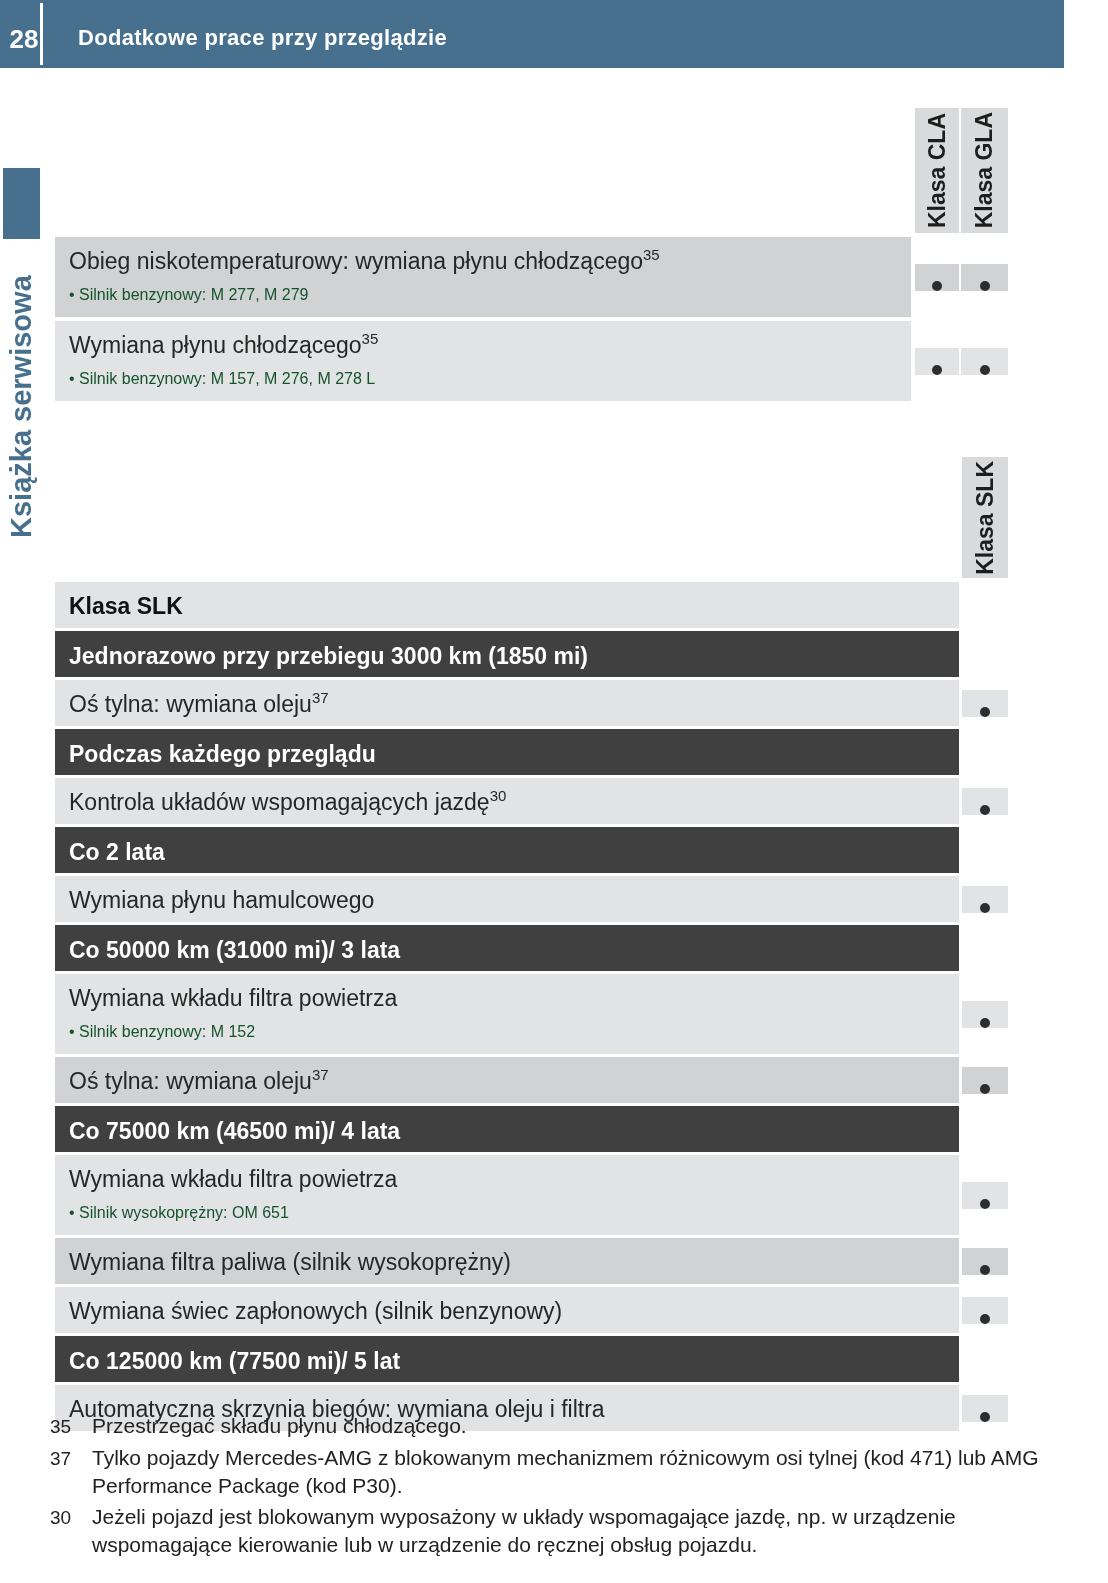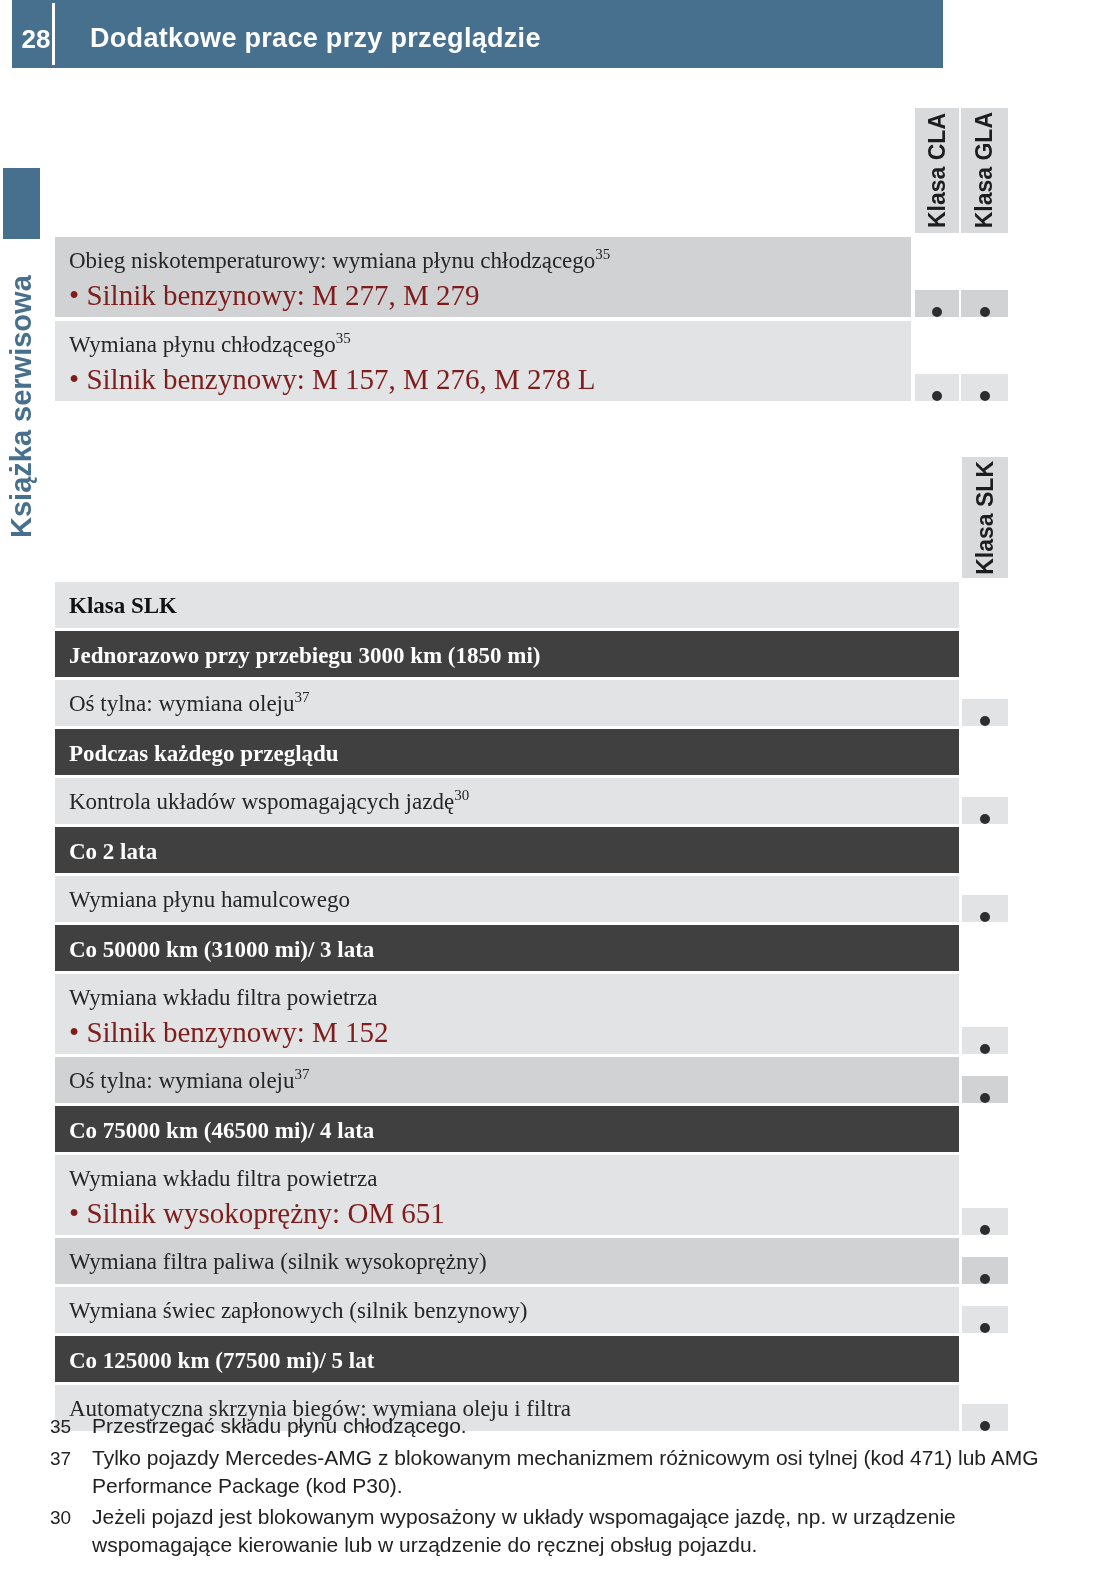--- a/index.html
+++ b/index.html
@@ -2,31 +2,31 @@
 <html><head>
 <meta charset="utf-8">
 <style>
   html,body { margin:0; padding:0; background:#ffffff; }
   .page {
     position:relative; width:1108px; height:1583px; background:#ffffff;
     font-family:"Liberation Sans", sans-serif; overflow:hidden;
   }
 
   
-  .header-bar { position:absolute; left:12px; top:0; width:931px; height:68px; background:#46708d; }
+  .header-bar { position:absolute; left:0; top:0; width:1064px; height:68px; background:#46708d; }
   .page-num {
     position:absolute; left:8px; top:0; width:32px; height:68px;
     display:flex; align-items:center; justify-content:center; padding-top:10px; box-sizing:border-box;
     color:#ffffff; font-weight:bold; font-size:26px;
   }
   .header-divider { position:absolute; left:40px; top:3px; width:3px; height:62px; background:#ffffff; }
   .header-title {
     position:absolute; left:78px; top:0; height:68px; display:flex; align-items:center;
     padding-top:8px; box-sizing:border-box;
-    color:#ffffff; font-weight:bold; font-size:27px; letter-spacing:0.3px;
+    color:#ffffff; font-weight:bold; font-size:22px; letter-spacing:0.3px;
   }
 
   
   .sidebar-square { position:absolute; left:3px; top:168px; width:37px; height:71px; background:#46708d; }
   .sidebar-label {
     position:absolute; left:0; top:248px; width:42px; height:318px;
     display:flex; align-items:center; justify-content:center;
     writing-mode:vertical-rl; transform:rotate(180deg);
     color:#46708d; font-weight:bold; font-size:29px; white-space:nowrap;
   }
@@ -46,21 +46,21 @@
     background:#d8dadb; display:flex; align-items:center; justify-content:center;
   }
   .t1 .col-head { width:44px; }
   .t1 .col-head + .col-head { width:47px; margin-left:2px; }
   .t2 .col-head { width:46px; }
   .col-head span {
     writing-mode:vertical-rl; transform:rotate(180deg);
     font-weight:bold; font-size:23px; color:#1d1d1d; white-space:nowrap;
   }
 
-  .trow { display:flex; align-items:flex-end;font-family:Liberation Serif, serif; }
+  .trow { display:flex; align-items:center; }
   .t1 .trow { margin-top:4px; }
   .t2 .trow { margin-top:3px; }
   .t2 .trow:first-of-type { margin-top:0; }
 
   .cell-main { flex:none; box-sizing:border-box; padding:7px 14px 5px 14px; min-height:44px; }
   .t1 .cell-main { width:856px; margin-right:4px; }
   .t2 .cell-main { width:904px; margin-right:3px; }
 
   .cell-dot { flex:none; display:flex; justify-content:center; align-items:flex-start; }
   .t1 .cell-dot { width:44px; }
@@ -69,21 +69,21 @@
 
   .shade-light .cell-main, .shade-light .cell-dot { background:#e2e3e4; }
   .shade-dark  .cell-main, .shade-dark  .cell-dot { background:#d0d2d3; }
   .section .cell-main, .section .cell-dot { background:#404040; }
   .label-row .cell-dot { background:#e6e7e8; }
 
   .row-title { font-size:23px; color:#262626; line-height:34px; }
   .row-title sup { font-size:15px; line-height:0; }
   .label-row .row-title { font-weight:bold; color:#111111; }
   .section .row-title { color:#ffffff; font-weight:bold; font-size:23px; line-height:32px; padding-top:2px; }
-  .bullet { font-size:29px; color:#7f1d1d; line-height:34px; }
+  .bullet { font-size:16px; color:#14532d; line-height:34px; }
   .bullet::before { content:"• "; }
 
   .dot { width:10px; height:10px; border-radius:50%; background:#2b2d2f; margin-top:17px; }
 
   
   .footnotes { position:absolute; left:50px; top:1412px; width:1012px; }
   .footnote { display:flex; font-size:21px; color:#222222; line-height:28px; margin-bottom:3px; }
   .fn-num { flex:none; width:30px; font-size:19px; padding-top:1px; }
   .fn-text { flex:1;margin-left:12px; }
 </style>

